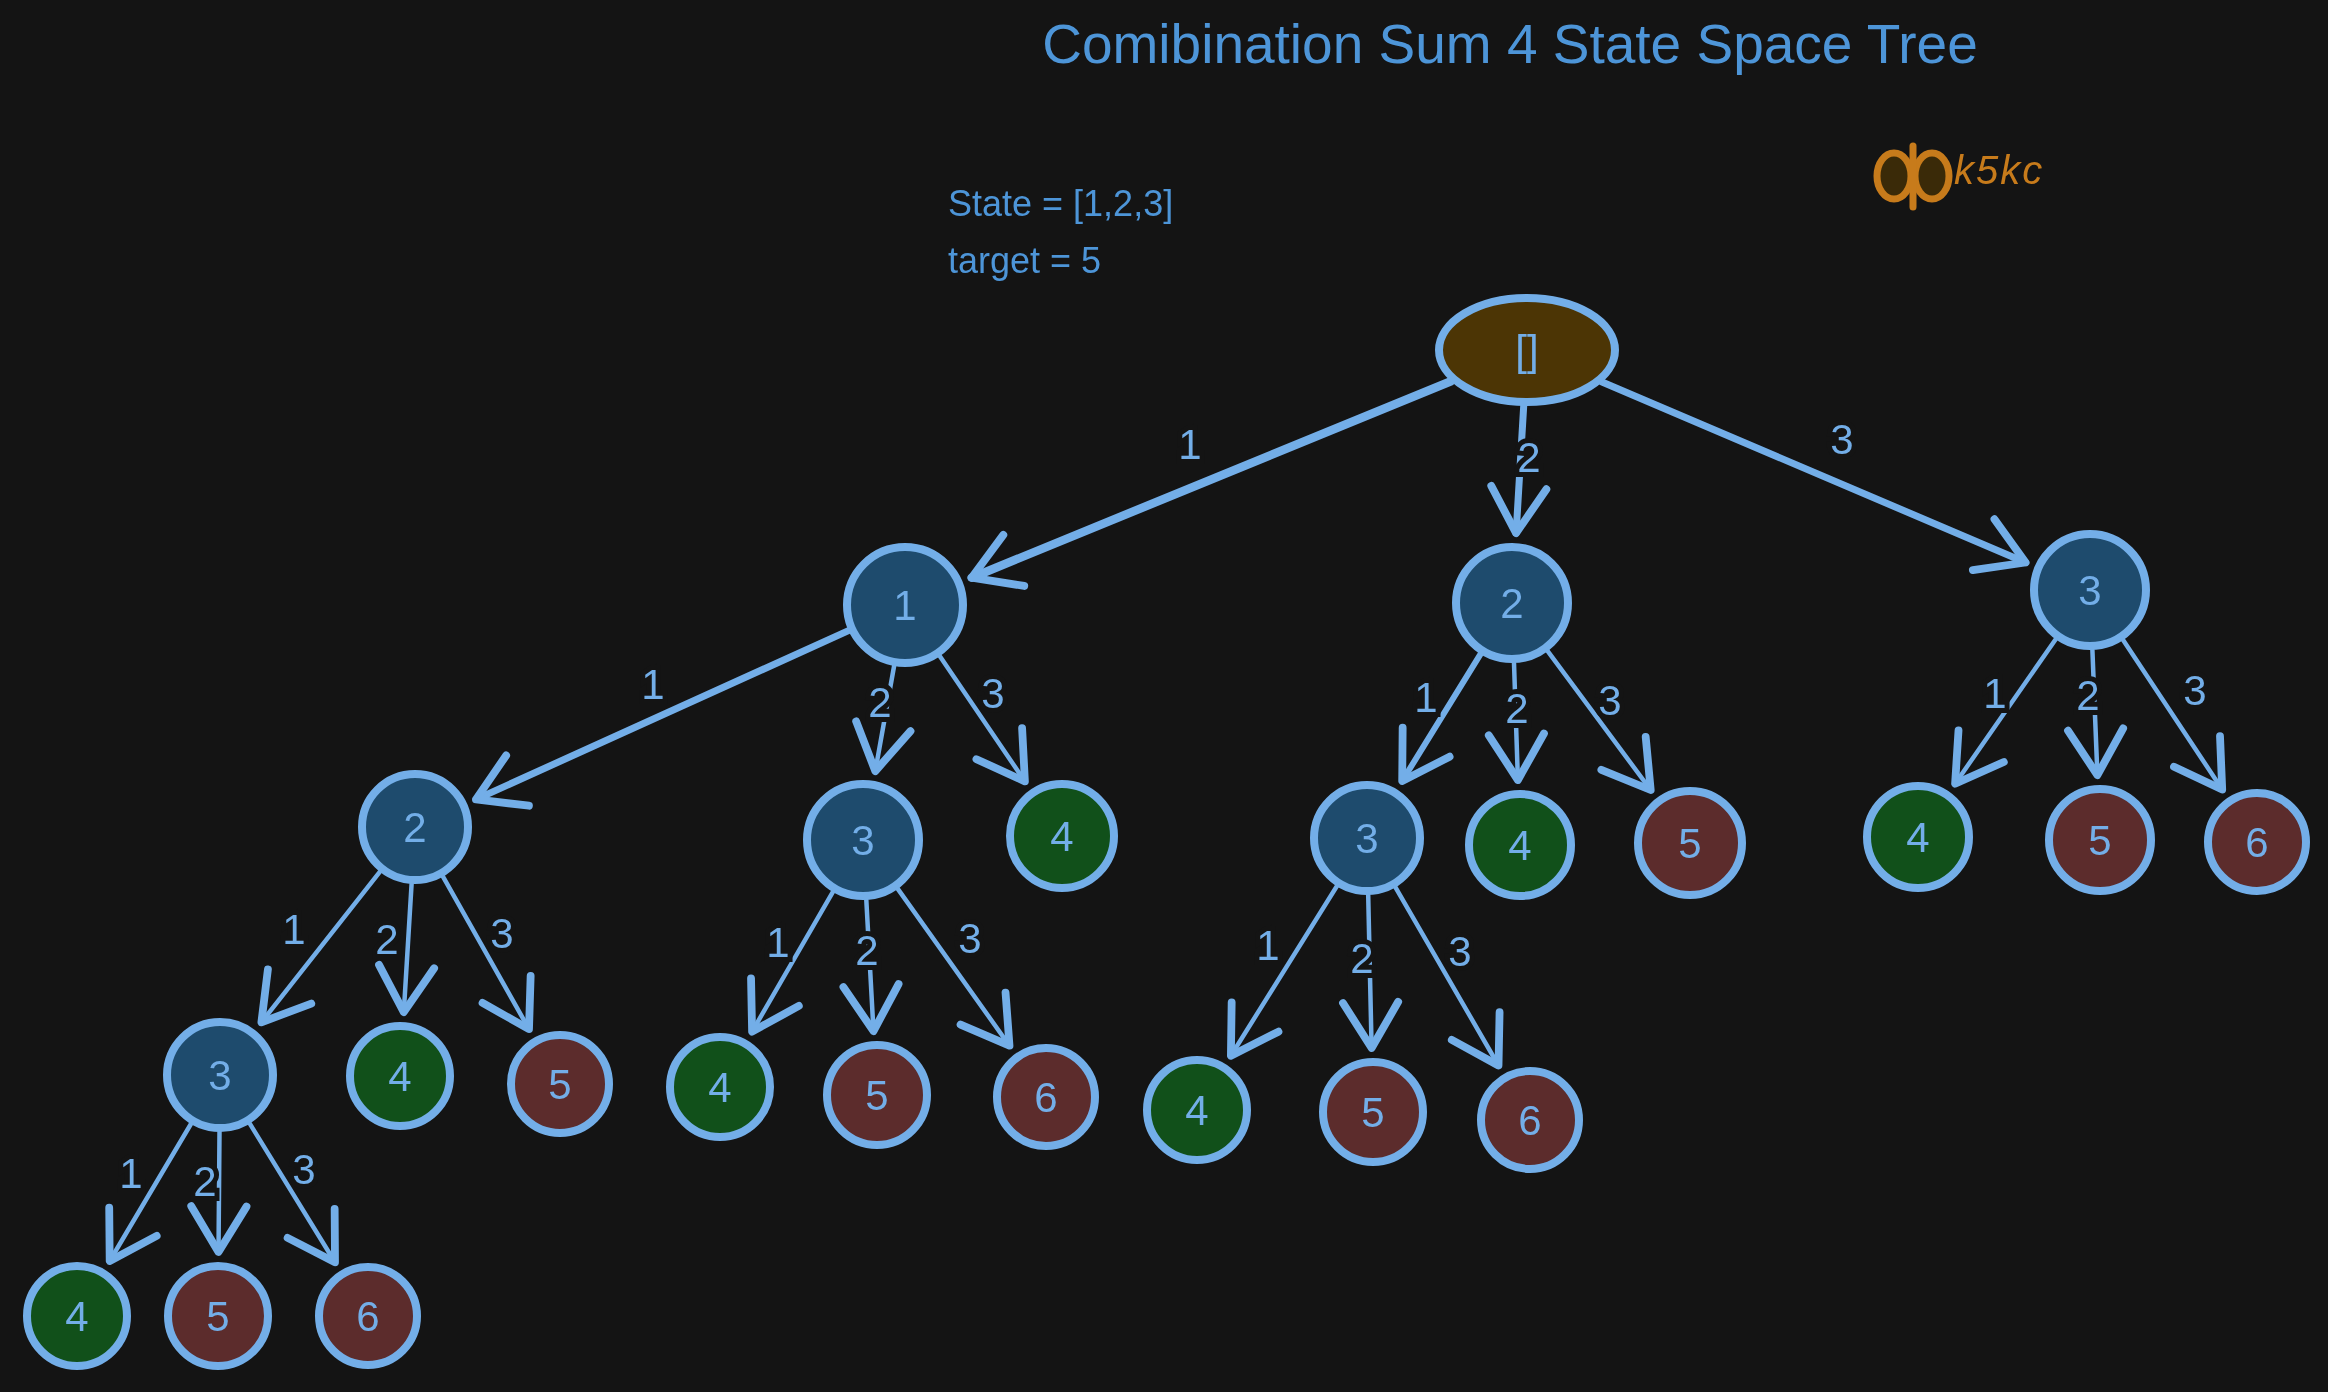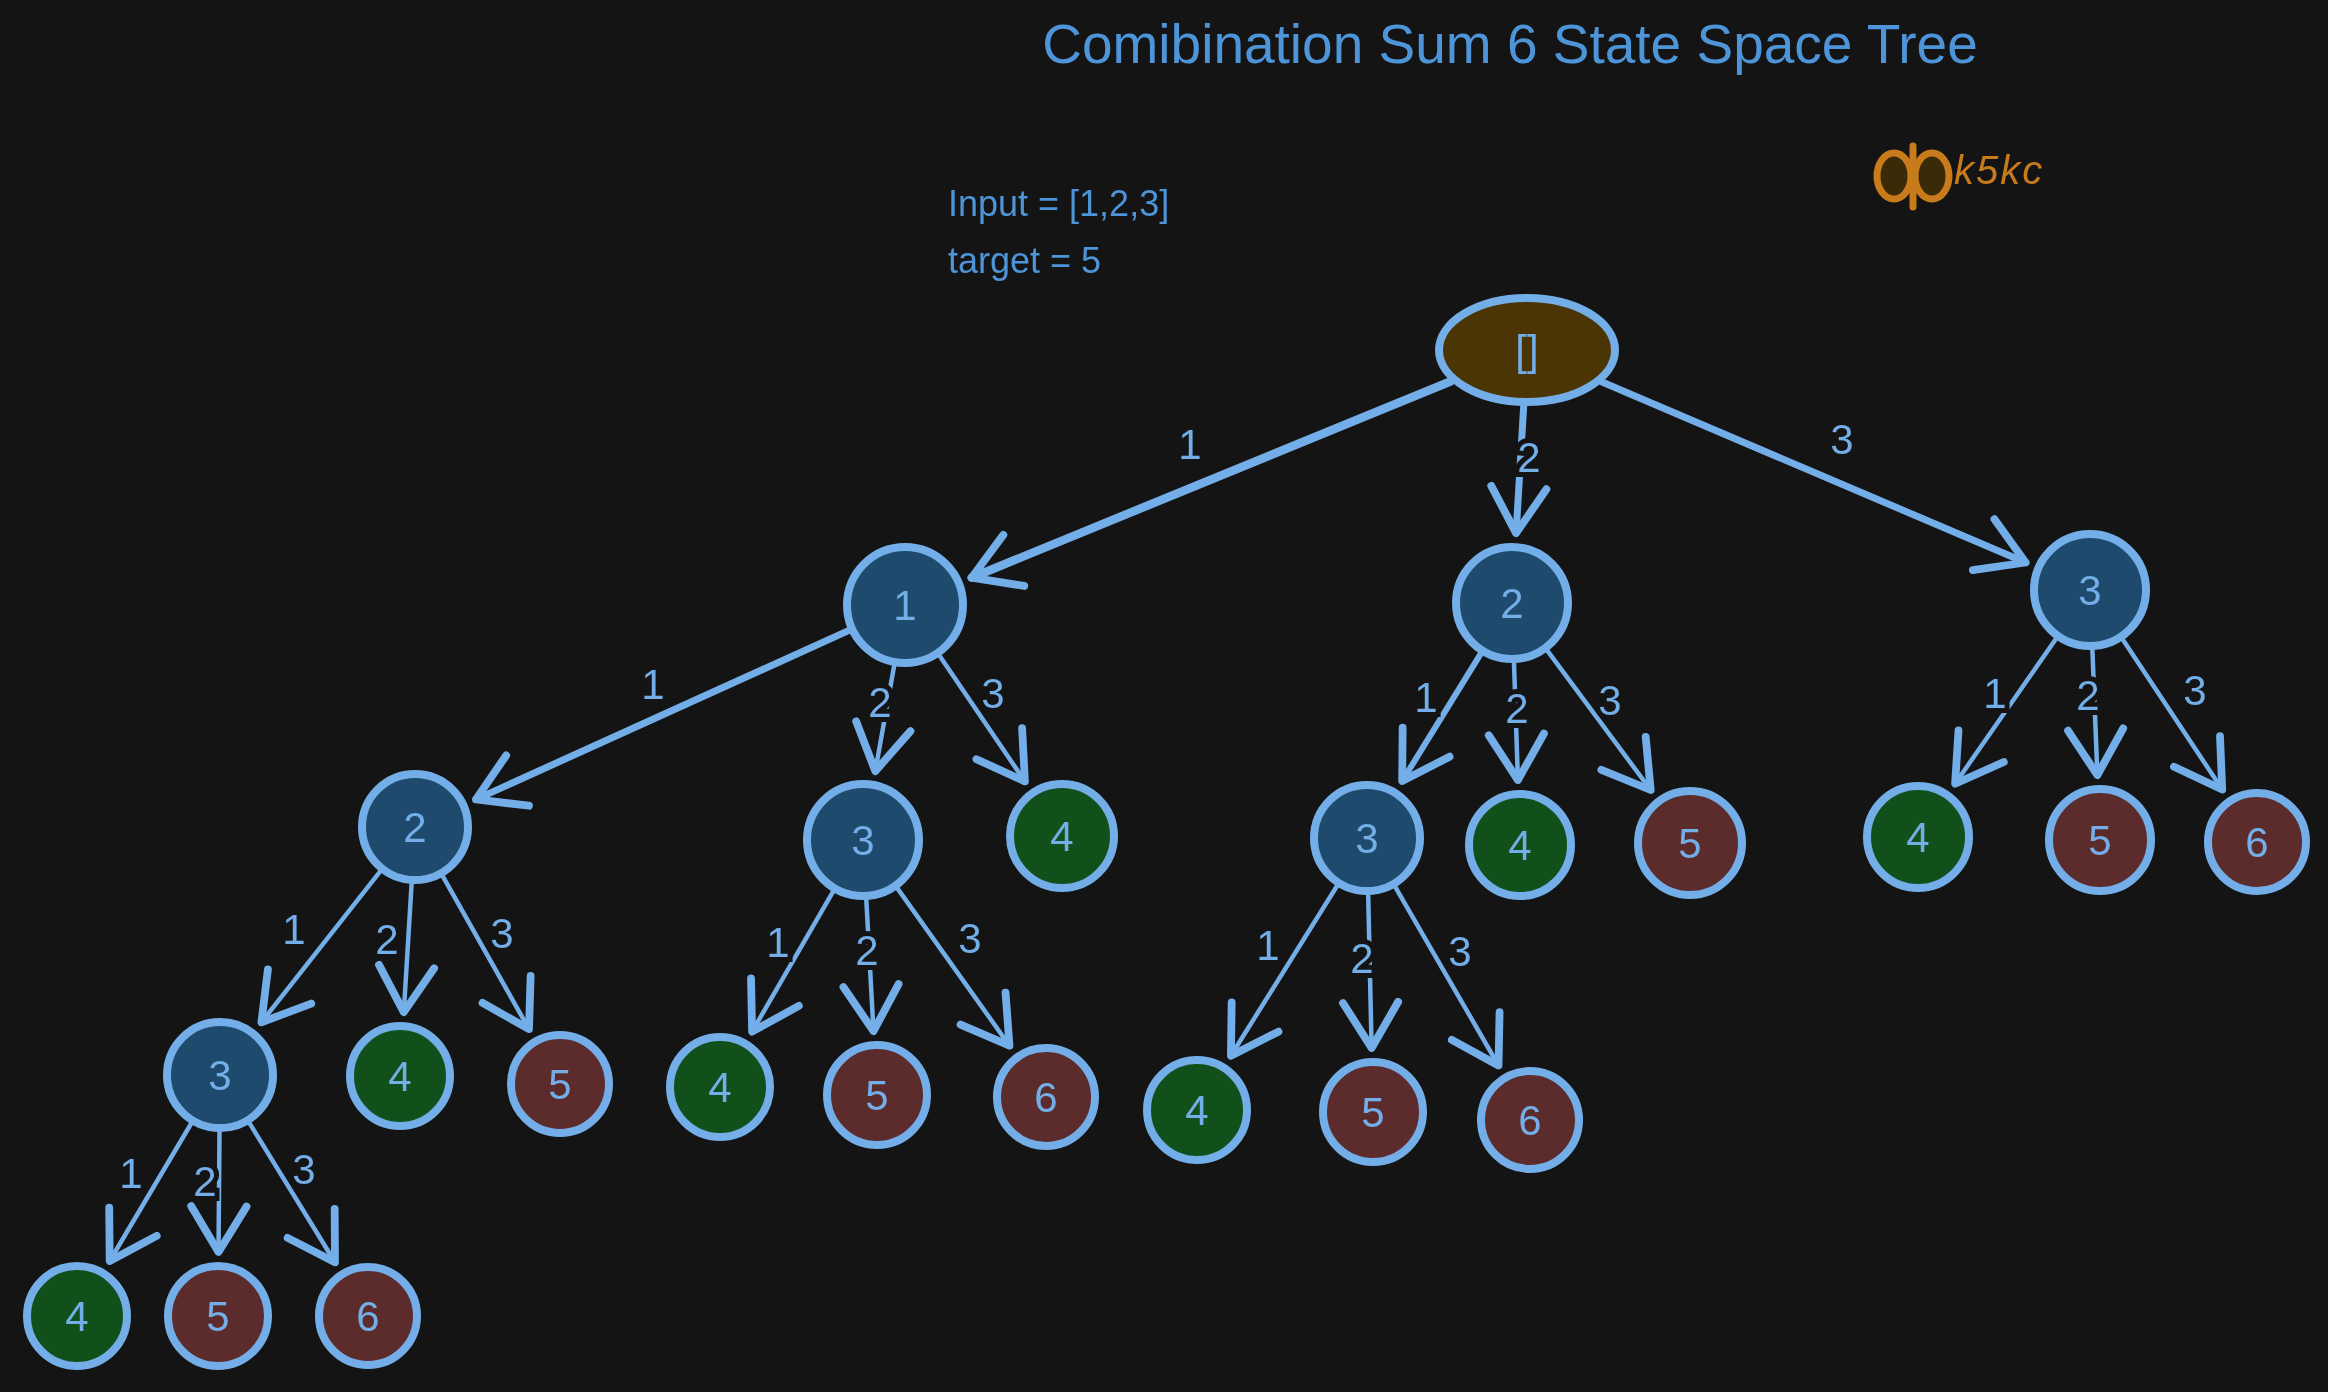--- a/index.html
+++ b/index.html
@@ -151,23 +151,23 @@
         <text x="1530" y="1135" class="node-label">6</text>
         <ellipse cx="77" cy="1316" rx="50" ry="50" class="node solution"></ellipse>
         <text x="77" y="1331" class="node-label">4</text>
         <ellipse cx="218" cy="1316" rx="50" ry="50" class="node dead"></ellipse>
         <text x="218" y="1331" class="node-label">5</text>
         <ellipse cx="368" cy="1316" rx="49" ry="49" class="node dead"></ellipse>
         <text x="368" y="1331" class="node-label">6</text>
       </g>
   </svg>
 
-  <div class="page-title">Comibination Sum 6 State Space Tree</div>
+  <div class="page-title">Comibination Sum 4 State Space Tree</div>
 
-  <div class="note note-input">Input = [1,2,3]</div>
+  <div class="note note-input">State = [1,2,3]</div>
   <div class="note note-target">target = 5</div>
 
   <div class="logo">
     <svg class="logo-icon" width="92" height="84" viewBox="1860 134 92 84">
       <ellipse class="lens" cx="1892" cy="176" rx="17" ry="23"></ellipse>
       <ellipse class="lens" cx="1930" cy="176" rx="17" ry="23"></ellipse>
       <line class="lens-stem" x1="1911" y1="146" x2="1911" y2="207"></line>
     </svg>
     <div class="logo-text">k5kc</div>
   </div>

